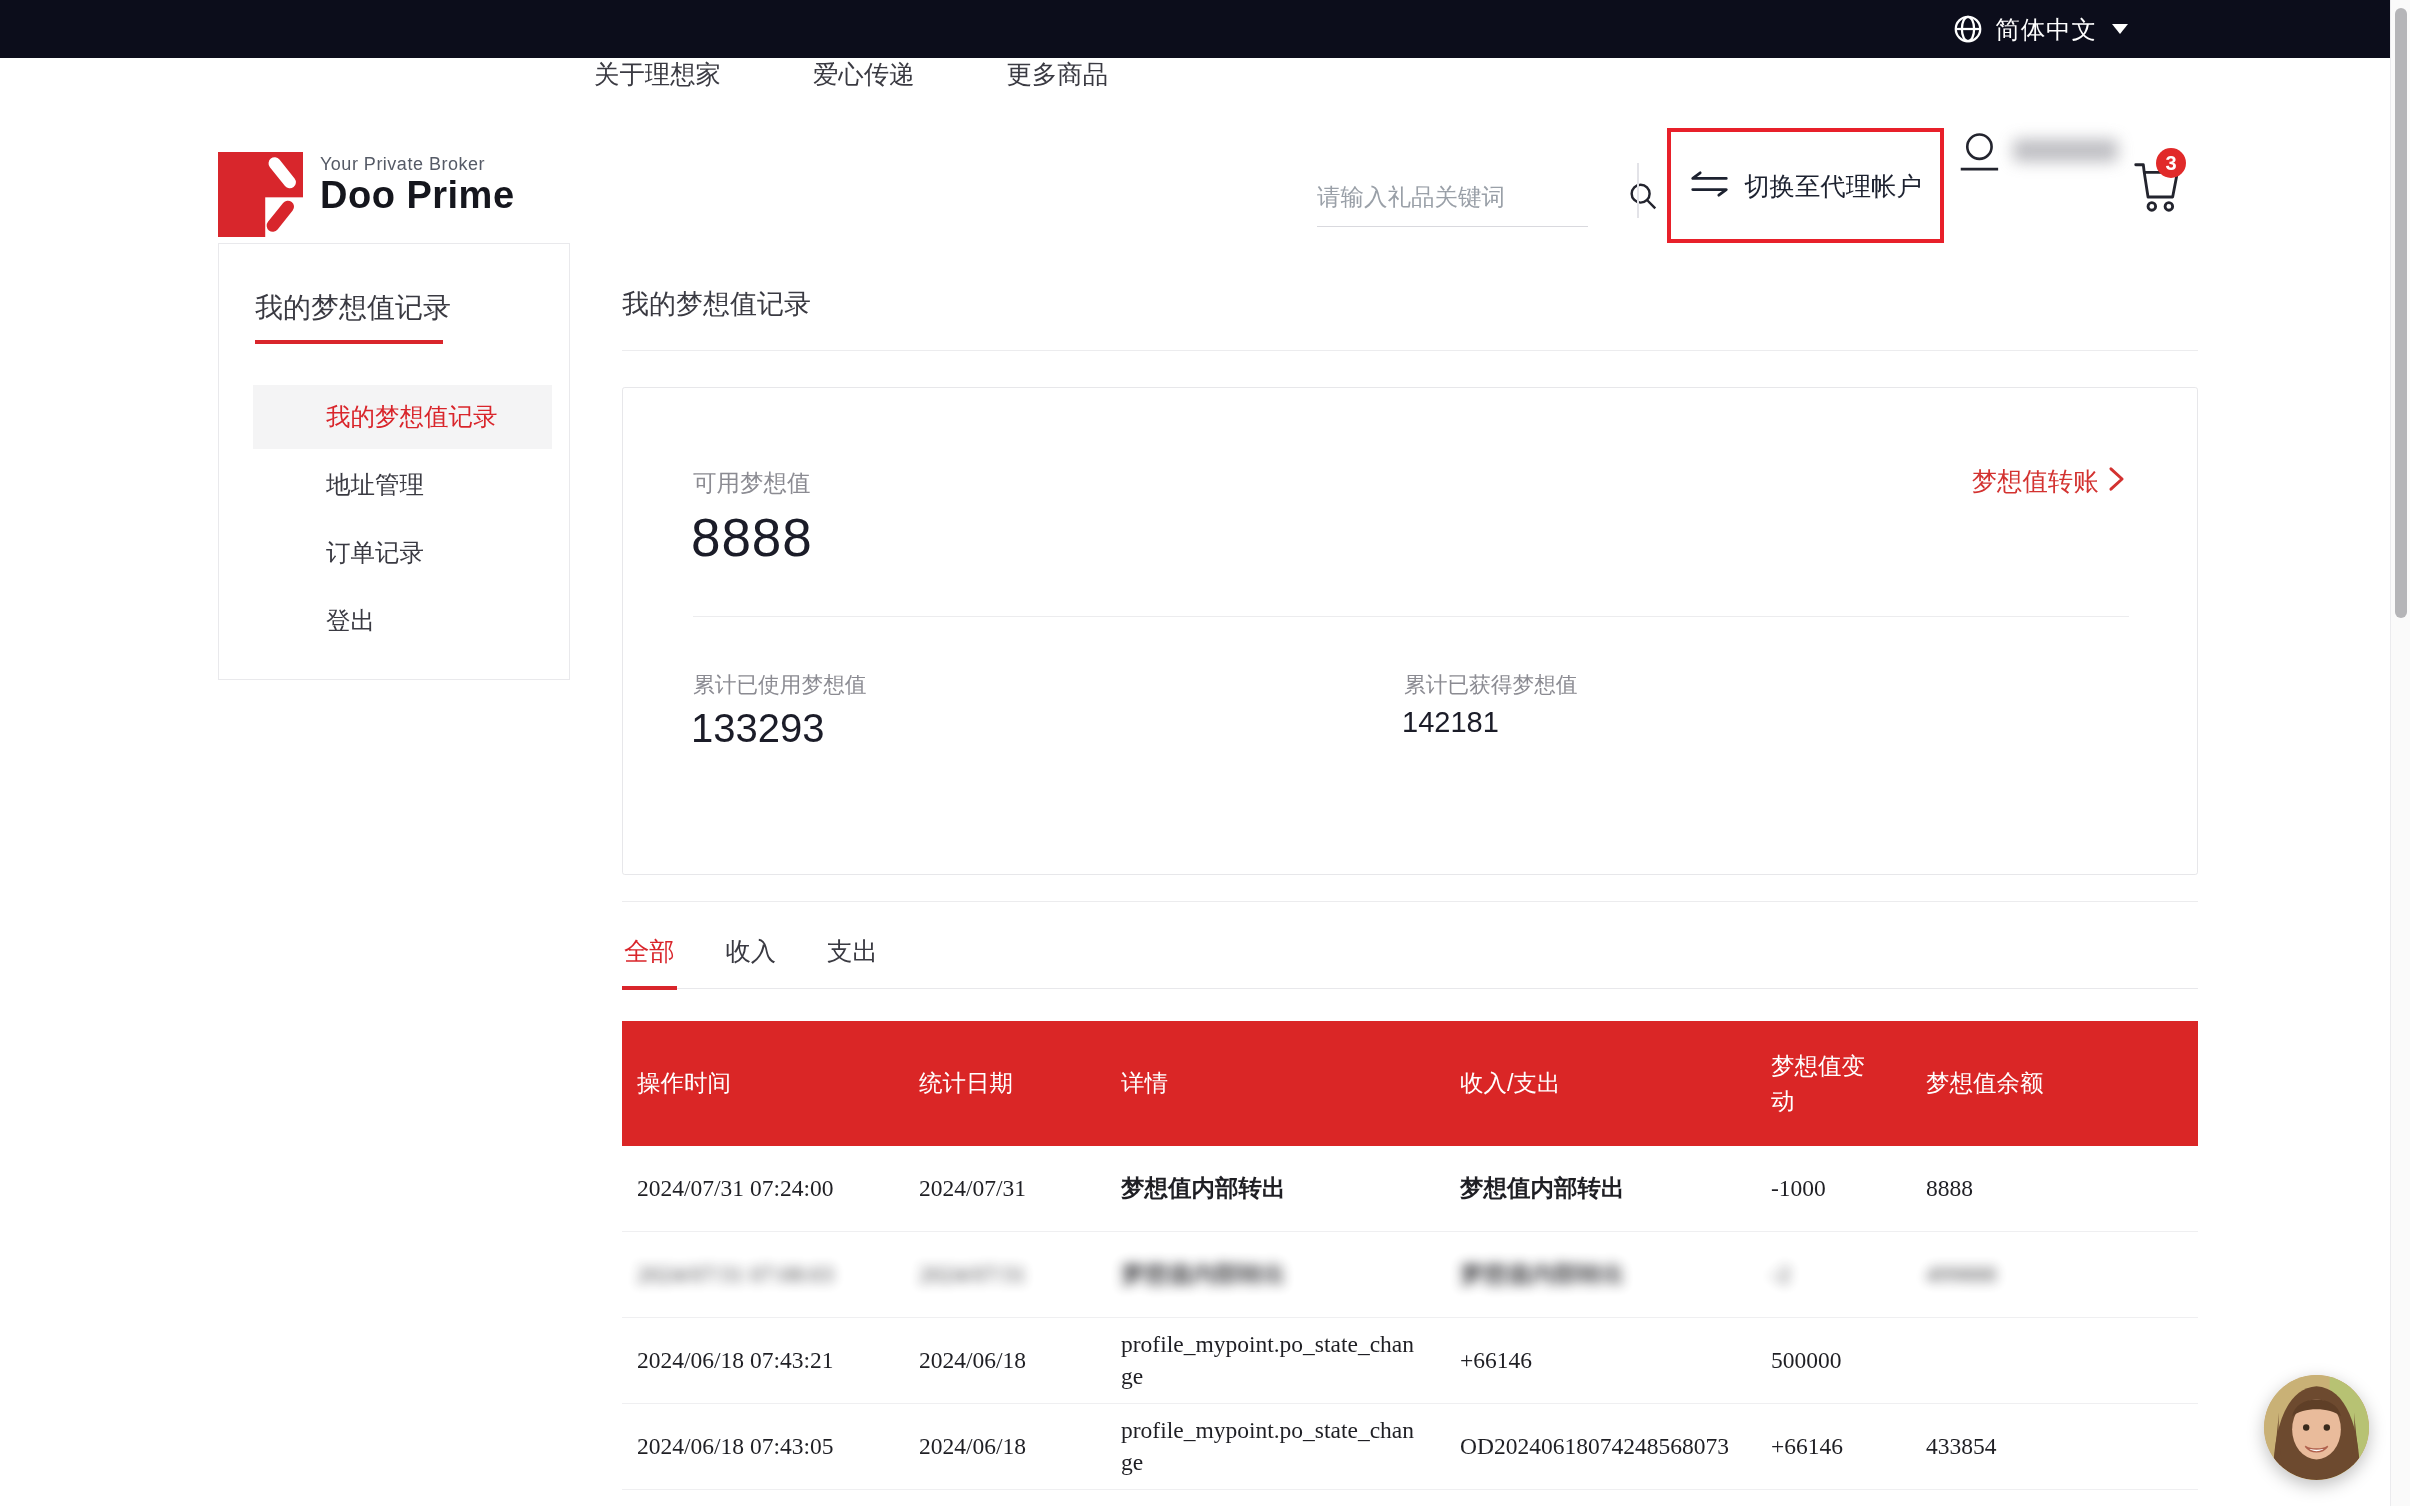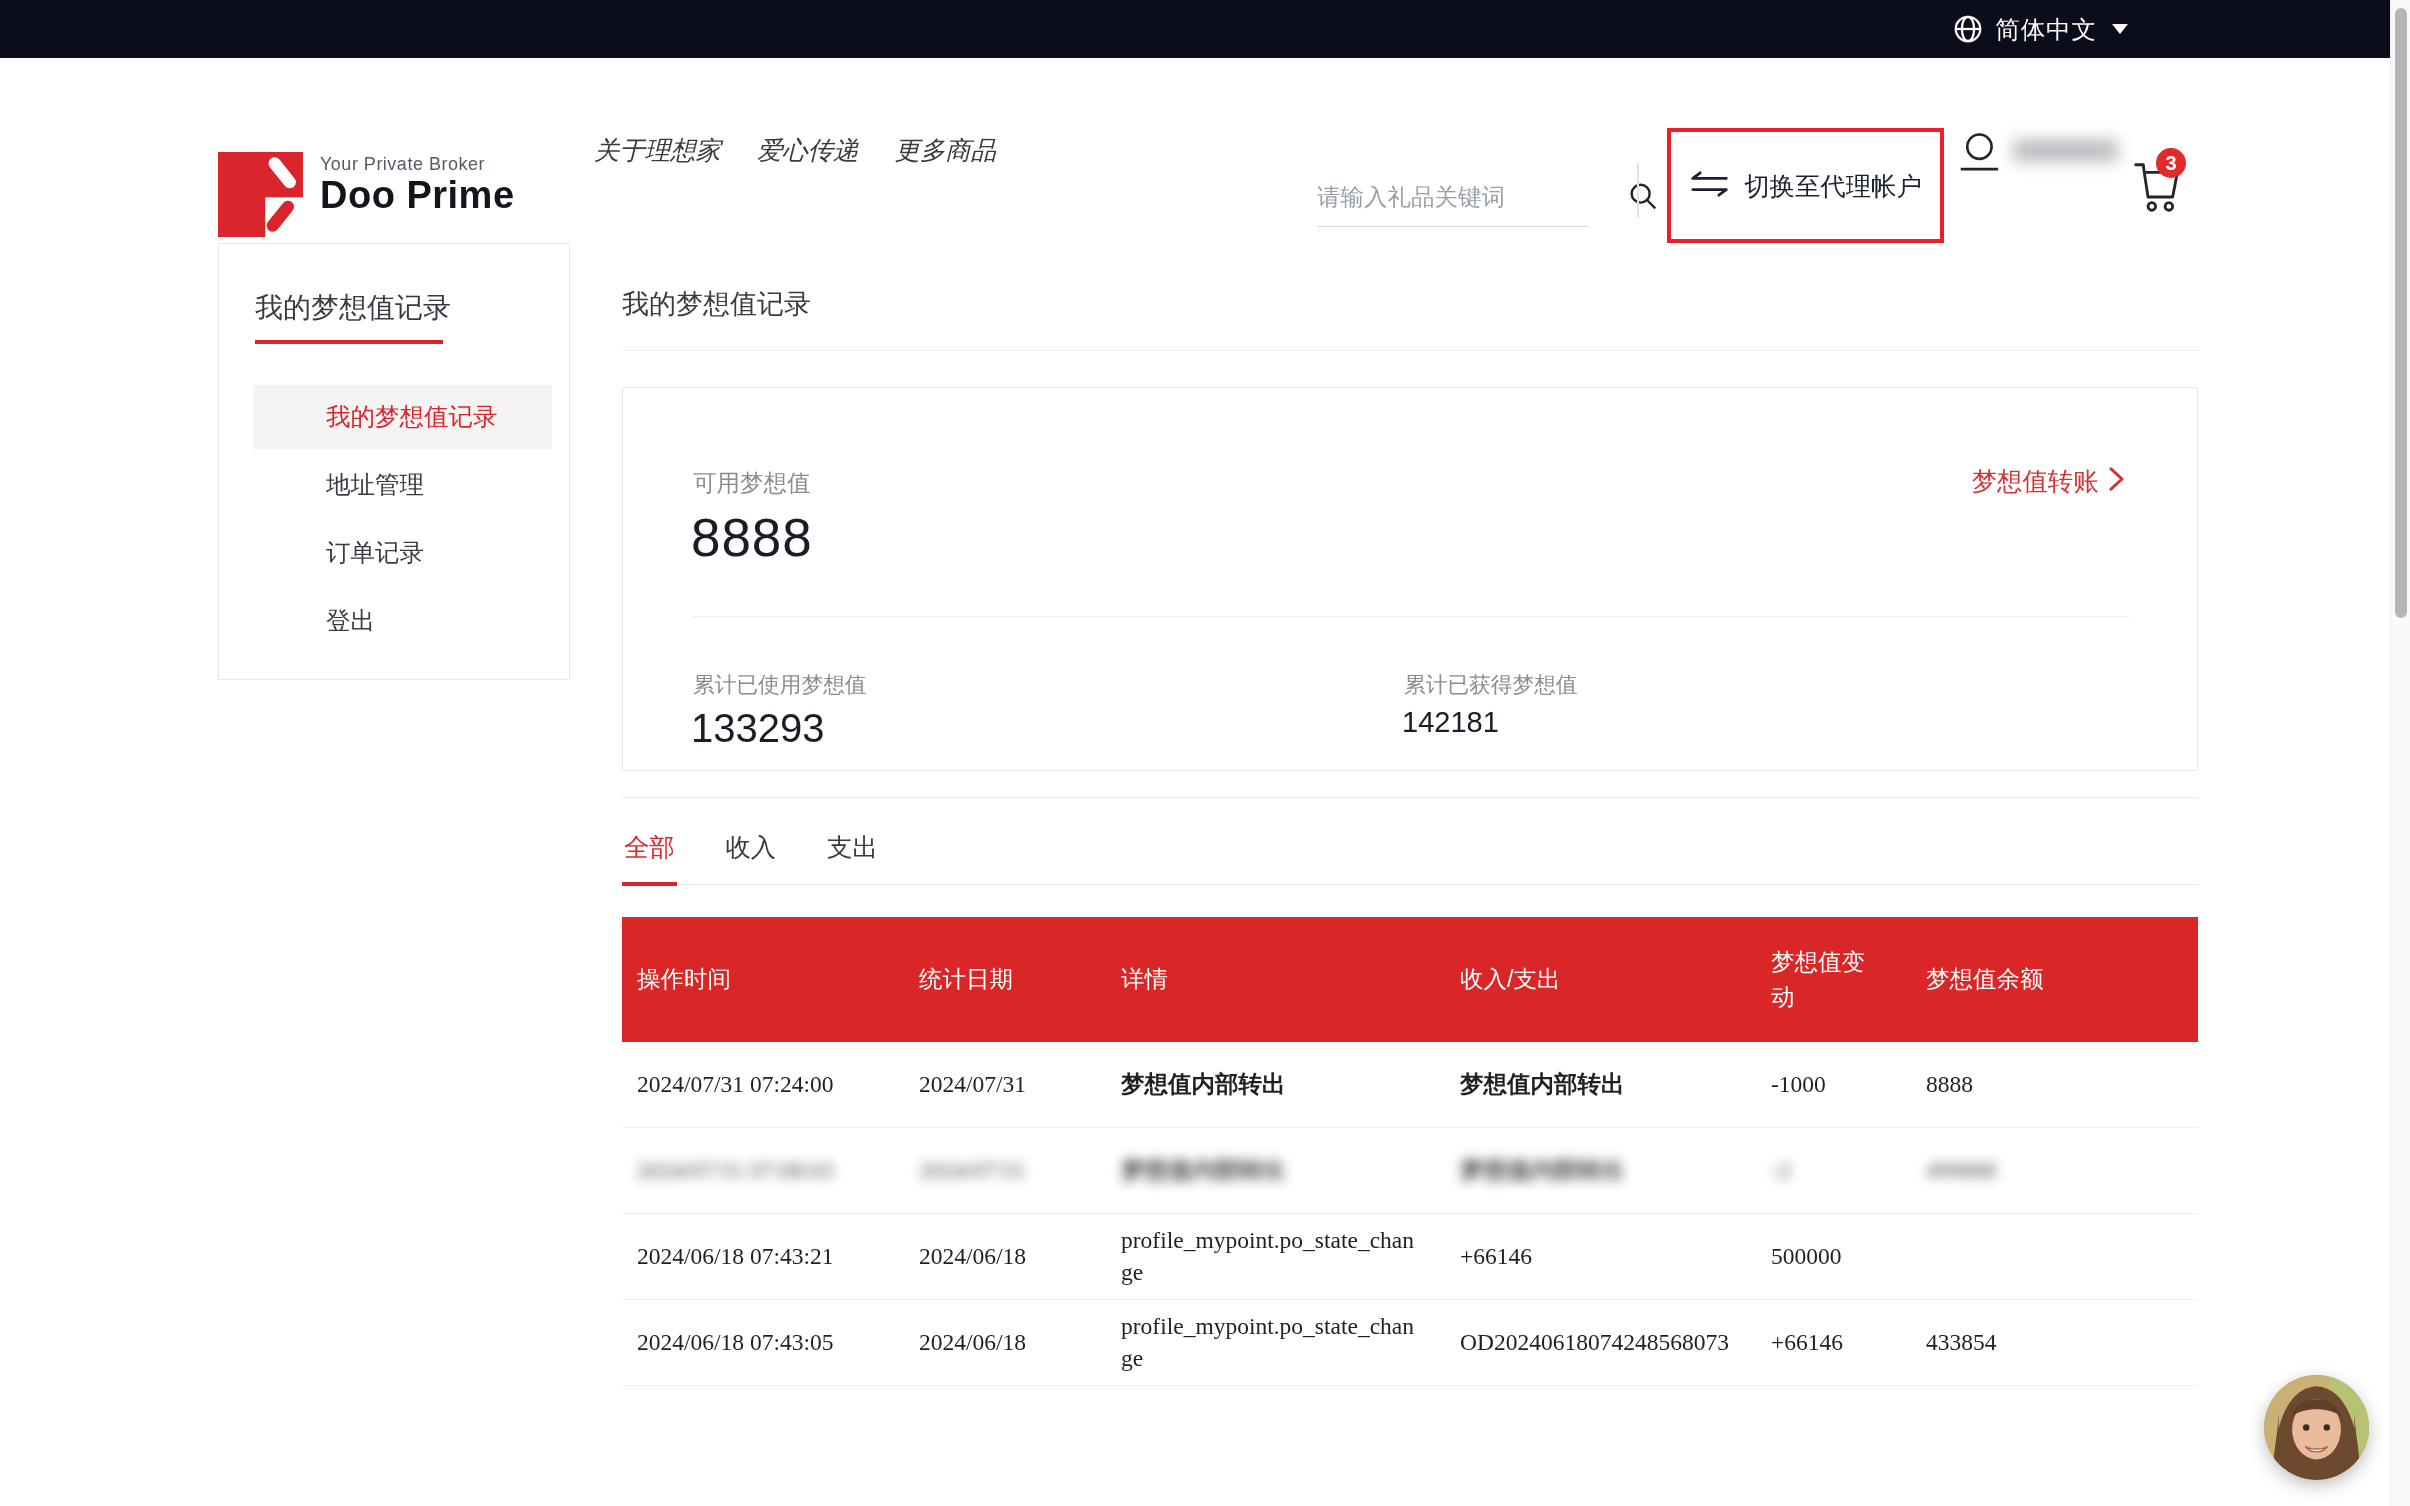--- a/index.html
+++ b/index.html
@@ -21,21 +21,21 @@
   .lang-label { font-size:24.5px; letter-spacing:0.9px; }
   .lang-caret { width:0; height:0; border-left:8.5px solid transparent; border-right:8.5px solid transparent; border-top:10.4px solid #ffffff; margin-left:3.8px; }
 
   
   .header { position:absolute; left:0; top:58px; width:2390px; height:185px; background:#ffffff; }
   .logo { position:absolute; left:218px; top:94px; display:flex; align-items:flex-start; gap:17px; cursor:pointer; }
   .logo-text { display:flex; flex-direction:column; justify-content:center; padding-top:1.9px; }
   .logo-tagline { font-size:18px; color:#555a66; letter-spacing:0.5px; }
   .logo-brand { font-size:38px; font-weight:700; color:#15161d; letter-spacing:0.5px; line-height:1.1; position:relative; }
 
-  .nav { position:absolute; left:594px; top:0; height:185px; display:flex; align-items:center; gap:36px;font-style:italic; }
+  .nav { position:absolute; left:594px; top:0; height:185px; display:flex; gap:92px; }
   .nav-item { font-size:25.4px; color:#3a3a42; cursor:pointer; white-space:nowrap; }
 
   .search { position:absolute; left:1317px; top:111px; width:271px; height:58px; border-bottom:1.9px solid #d9d9de; display:flex; align-items:center; }
   .search input {
     border:none; outline:none; flex:1; font-size:23.5px; color:#333;
     font-family:"Liberation Sans","DejaVu Sans",sans-serif; background:transparent;
   }
   .search input::placeholder { color:#9aa0a8; }
   .search-icon { flex:0 0 auto; cursor:pointer; margin-right:1.9px; }
 
@@ -70,21 +70,21 @@
   .sidebar-title-underline { margin:13px 0 0 36px; width:188px; height:3.8px; background:#d9252b; }
   .sidebar-menu { margin-top:41px; }
   .sidebar-item { height:64px; display:flex; align-items:center; padding-left:73px; font-size:24.5px; color:#3a3a42; cursor:pointer; margin:0 17px 3.8px 34px; }
   .sidebar-item.active { background:#f4f4f5; color:#d9252b; }
 
   
   .main { position:absolute; left:622px; top:243px; width:1576px; }
   .page-title { font-size:27px; color:#3a3a42; margin-top:43px; font-weight:400; }
   .hdivider { height:0.9px; background:#ececee; margin-top:28px; }
 
-  .summary-card { position:relative; margin-top:36px; height:384px; border:0.9px solid #e7e7ea; border-radius:2.8px; background:#fff; }
+  .summary-card { position:relative; margin-top:36px; height:488px; border:0.9px solid #e7e7ea; border-radius:2.8px; background:#fff; }
   .card-label { position:absolute; left:70px; top:79px; font-size:23.5px; color:#8b8b92; }
   .card-value { position:absolute; left:68px; top:119px; font-size:53px; color:#1b1c28; font-weight:500; letter-spacing:0.9px; }
   .transfer-link { position:absolute; right:72px; top:77px; display:flex; align-items:center; gap:9.4px; color:#d33230; font-size:25.4px; cursor:pointer; }
   .card-inner-divider { position:absolute; left:70px; right:68px; top:228px; height:0.9px; background:#ececee; }
   .stat-used-label  { position:absolute; left:70px;  top:282px; font-size:21.7px; color:#8b8b92; }
   .stat-used-value  { position:absolute; left:68px;  top:318px; font-size:40px; color:#1b1c28; font-weight:500; }
   .stat-earned-label{ position:absolute; left:781px; top:282px; font-size:21.7px; color:#8b8b92; }
   .stat-earned-value{ position:absolute; left:779px; top:318px; font-size:29px; color:#1b1c28; font-weight:500; }
 
   .records-title { font-size:27px; color:#3a3a42; margin-top:53px; font-weight:400; }

